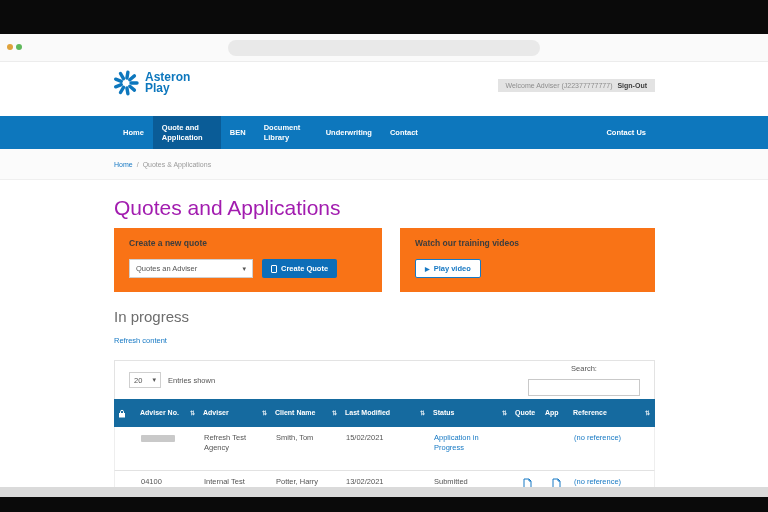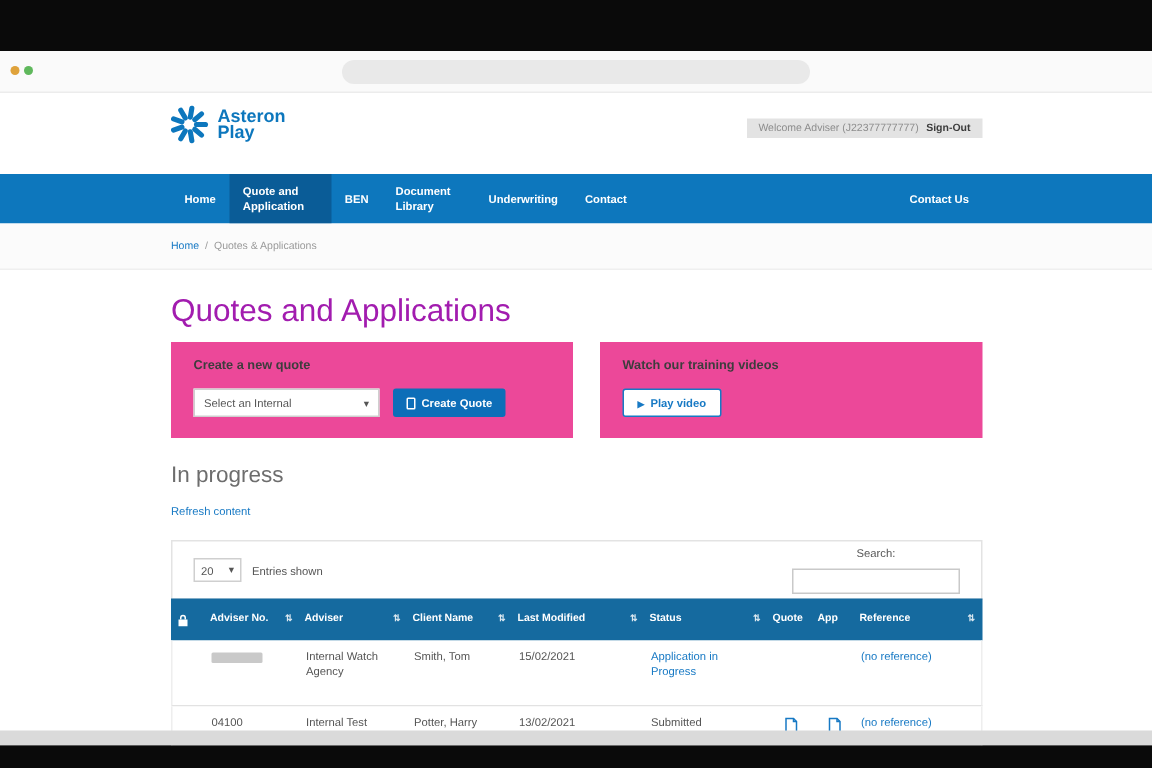--- a/index.html
+++ b/index.html
@@ -36,21 +36,21 @@
   .nav-item.w60 { width:62px; }
   .nav-contact { margin-left:auto; }
 
   
   .breadcrumb { position:absolute; top:87px; left:0; width:768px; height:31px; background:#fbfbfb; border-bottom:1px solid #efefef; display:flex; align-items:center; padding-left:114px; font-size:7px; color:#9a9a9a; gap:4px; }
   .breadcrumb .bc-home { color:#1779c4; cursor:pointer; }
 
   
   .page-title { position:absolute; left:114px; top:134px; font-size:21px; color:#a21caf; }
 
-  .panel { position:absolute; top:166px; height:64px; background:#ec4899; padding:10px 15px; }
+  .panel { position:absolute; top:166px; height:64px; background:#f97316; padding:10px 15px; }
   .panel-create { left:114px; width:268px; }
   .panel-training { left:400px; width:255px; }
   .panel-title { font-size:8.5px; font-weight:bold; color:#3d3d3d; }
   .panel-controls { display:flex; align-items:center; margin-top:11px; gap:9px; }
 
   .select-box { background:#fff; border:1px solid #cfcfcf; height:19px; display:flex; align-items:center; padding:0 6px; font-size:7.5px; color:#555; cursor:pointer; }
   .adviser-select { width:124px; justify-content:space-between; }
   .caret { font-size:7px; color:#555; }
 
   .btn-primary { background:#0d6eb8; color:#fff; border:none; height:19px; padding:0 9px; font-size:7.5px; font-weight:bold; border-radius:2px; display:flex; align-items:center; gap:4px; cursor:pointer; font-family:inherit; }
@@ -139,21 +139,21 @@
       <span>/</span>
       <span>Quotes &amp; Applications</span>
     </div>
 
     <div class="page-title">Quotes and Applications</div>
 
     <div class="panel panel-create">
       <div class="panel-title">Create a new quote</div>
       <div class="panel-controls">
         <div class="select-box adviser-select">
-          <span>Select an Internal</span>
+          <span>Quotes an Adviser</span>
           <span class="caret">▾</span>
         </div>
         <button class="btn-primary">
           <span class="btn-doc-glyph"></span>
           <span>Create Quote</span>
         </button>
       </div>
     </div>
 
     <div class="panel panel-training">
@@ -218,21 +218,21 @@
         <span>Reference</span>
         <span class="sort">⇅</span>
       </div>
     </div>
 
     <div class="table-row row-1 grid-cols">
       <div class="td"></div>
       <div class="td">
         <div class="redacted"></div>
       </div>
-      <div class="td">Internal Watch Agency</div>
+      <div class="td">Refresh Test Agency</div>
       <div class="td">Smith, Tom</div>
       <div class="td">15/02/2021</div>
       <div class="td td-link">Application in Progress</div>
       <div class="td"></div>
       <div class="td"></div>
       <div class="td td-link">(no reference)</div>
     </div>
 
     <div class="table-row row-2 grid-cols">
       <div class="td"></div>

